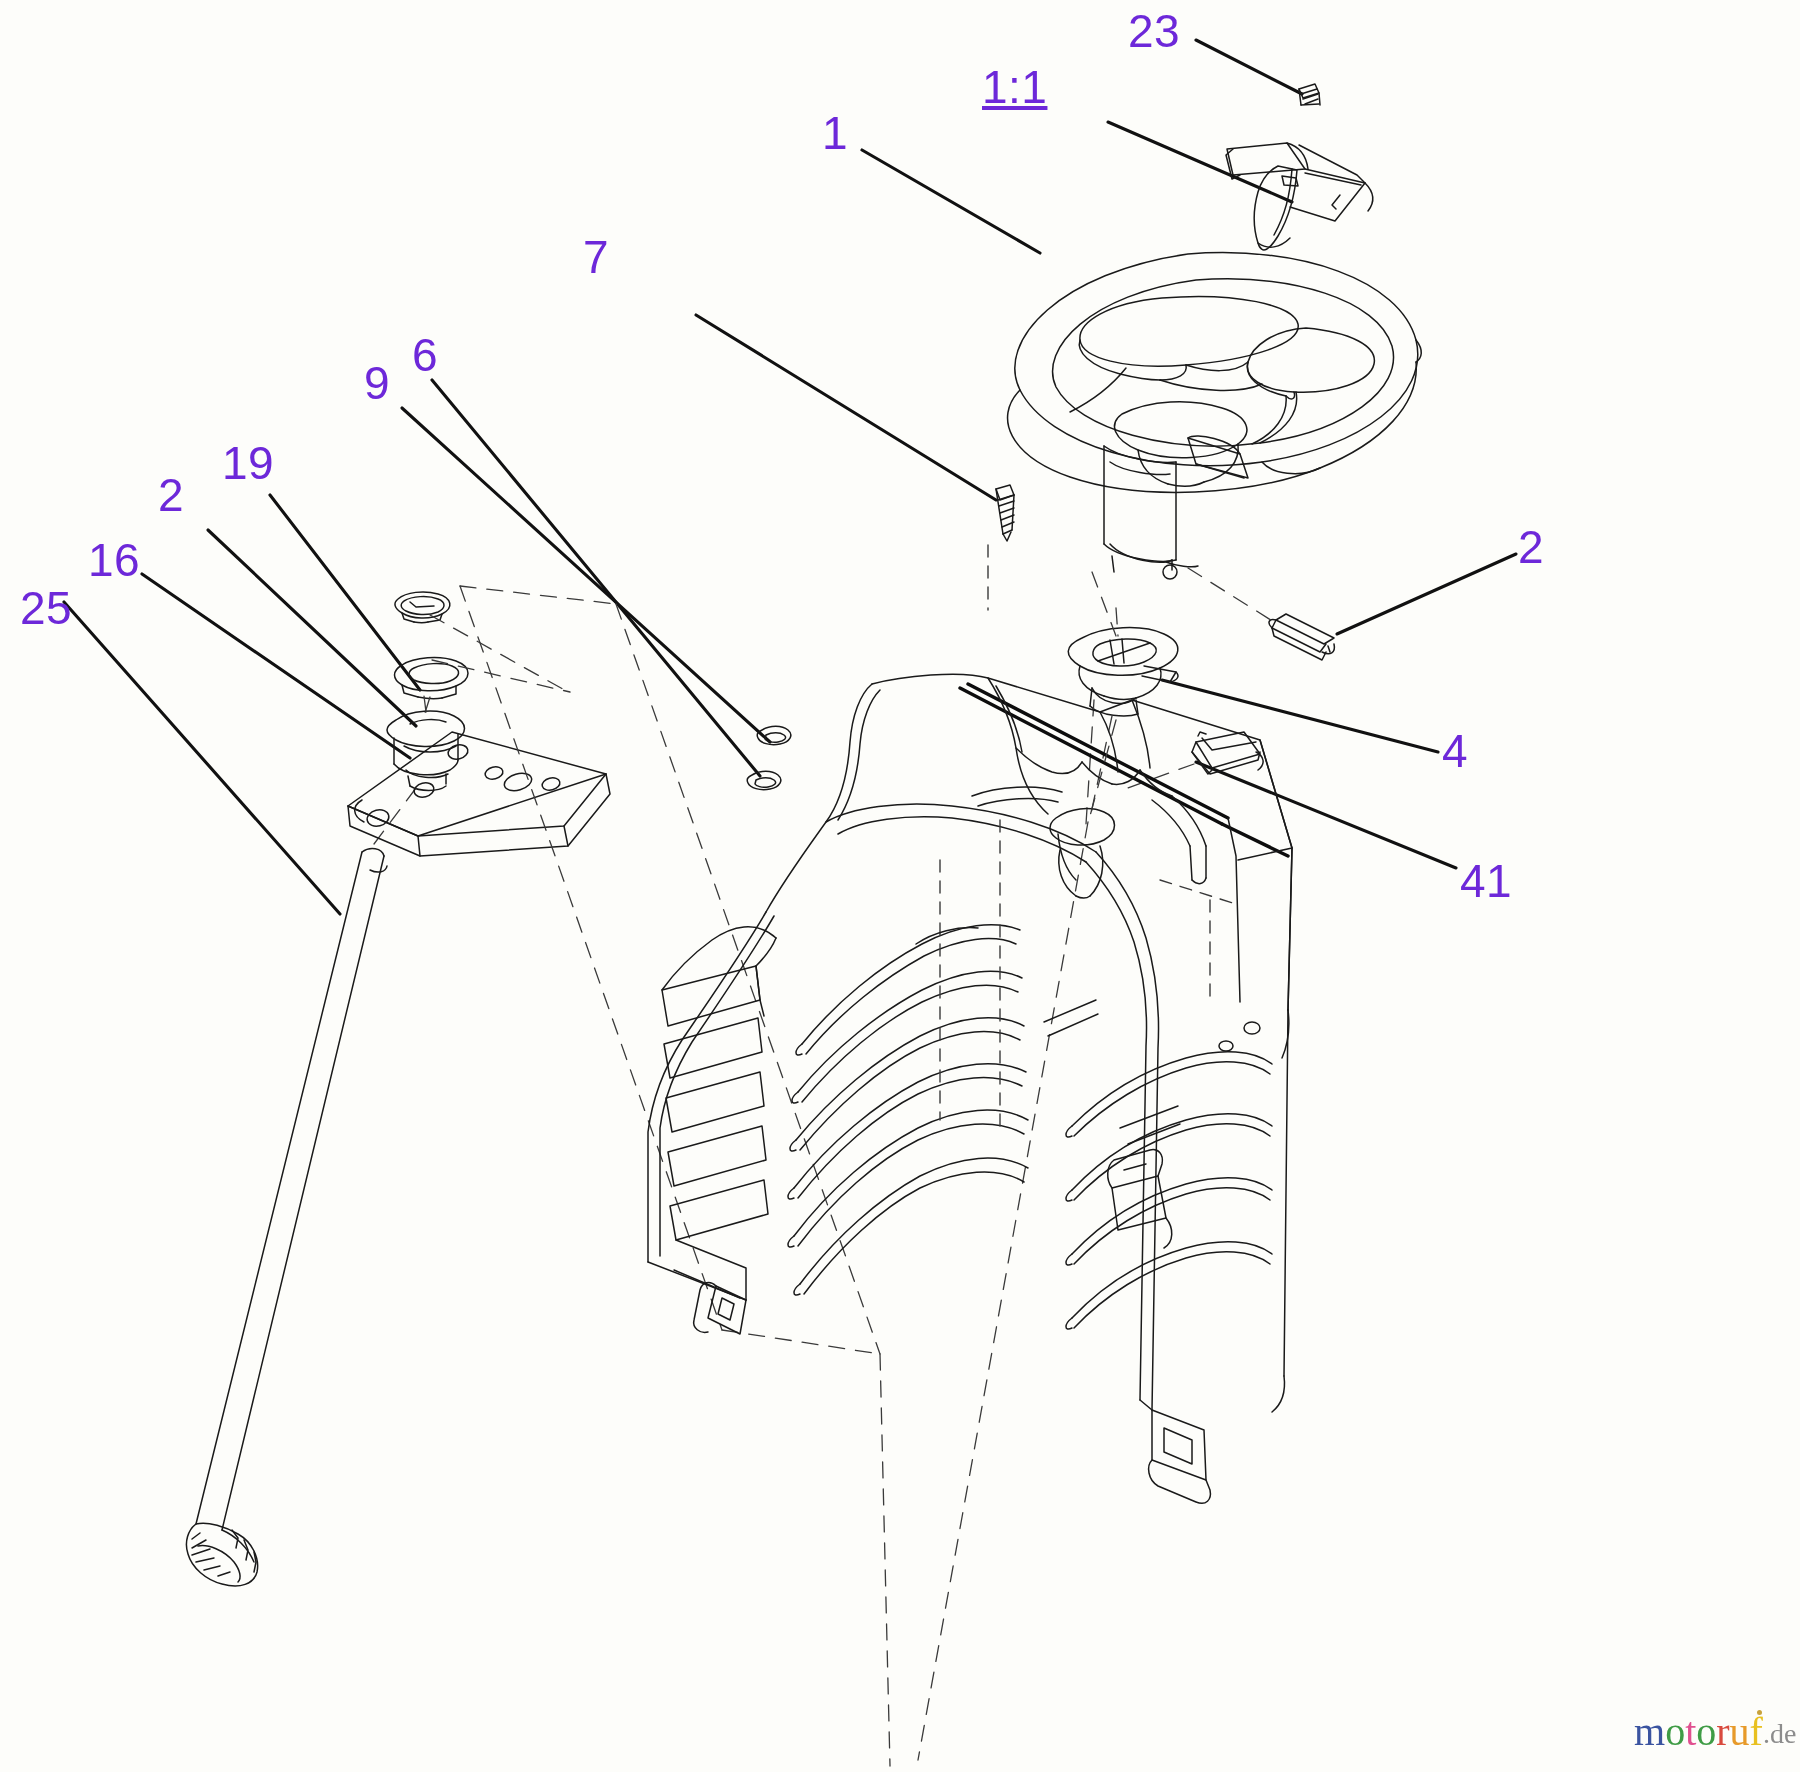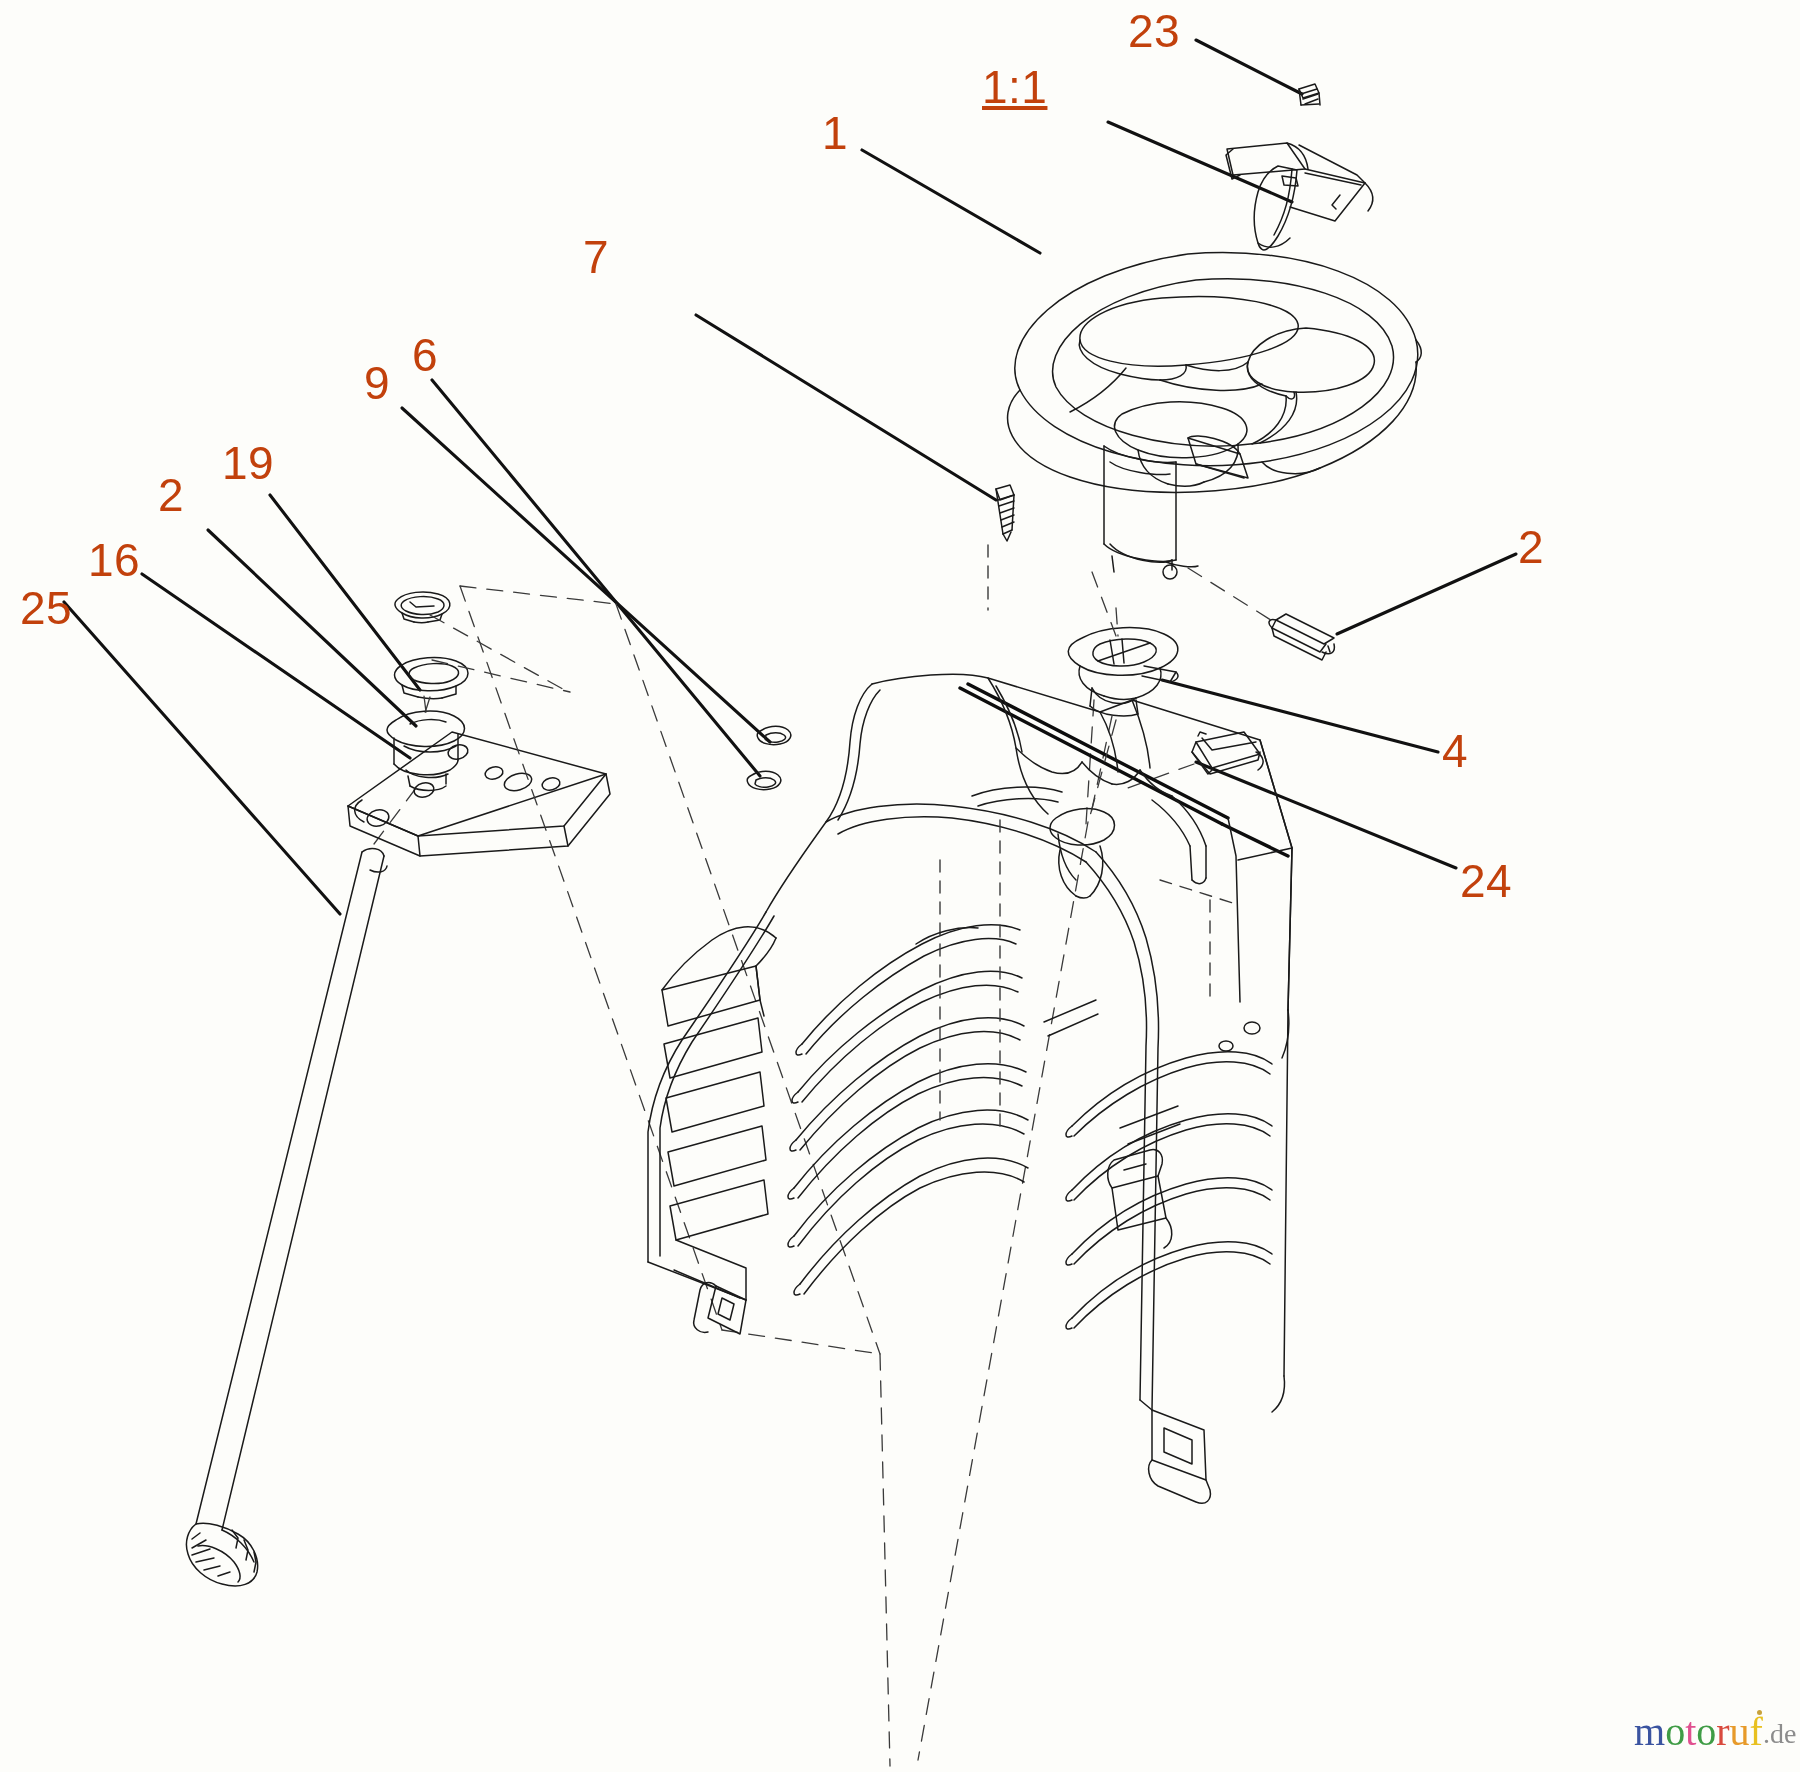--- a/index.html
+++ b/index.html
@@ -9,21 +9,21 @@
     position:relative;
     width:1800px;height:1772px;
     background:#fdfdfa;
     overflow:hidden;
   }
   #drawing{position:absolute;left:0;top:0;width:1800px;height:1772px;}
   .callout{
     position:absolute;
     font-family:"Liberation Sans",sans-serif;
     font-size:46px;
-    color:#c2410c;
+    color:#6d28d9;
     line-height:1;
     white-space:nowrap;
     letter-spacing:0.5px;
   }
   
   #watermark{
     position:absolute;
     left:1634px;top:1712px;
     font-family:"Liberation Serif",serif;
     font-size:40px;
@@ -505,20 +505,20 @@
   <div class="callout" style="left:1128px;top:8px;">23</div>
   <div class="callout" style="left:583px;top:234px;">7</div>
   <div class="callout" style="left:412px;top:332px;">6</div>
   <div class="callout" style="left:364px;top:360px;">9</div>
   <div class="callout" style="left:222px;top:440px;">19</div>
   <div class="callout" style="left:158px;top:472px;">2</div>
   <div class="callout" style="left:88px;top:518px;margin-top:19px;">16</div>
   <div class="callout" style="left:20px;top:552px;margin-top:33px;">25</div>
   <div class="callout" style="left:1518px;top:524px;">2</div>
   <div class="callout" style="left:1442px;top:728px;">4</div>
-  <div class="callout" style="left:1460px;top:858px;">24</div>
+  <div class="callout" style="left:1460px;top:858px;">41</div>
 
   <div id="watermark">
     <span class="dot"></span>
     <span class="l" style="color:#3b54a0">m</span><span class="l" style="color:#3f9c45">o</span><span class="l" style="color:#e0508f">t</span><span class="l" style="color:#3f9c45">o</span><span class="l" style="color:#d94a3d">r</span><span class="l" style="color:#e79a2a">u</span><span class="l" style="color:#e8c020">f</span><span class="de">.de</span>
   </div>
 
 </div>
 
 </body></html>

